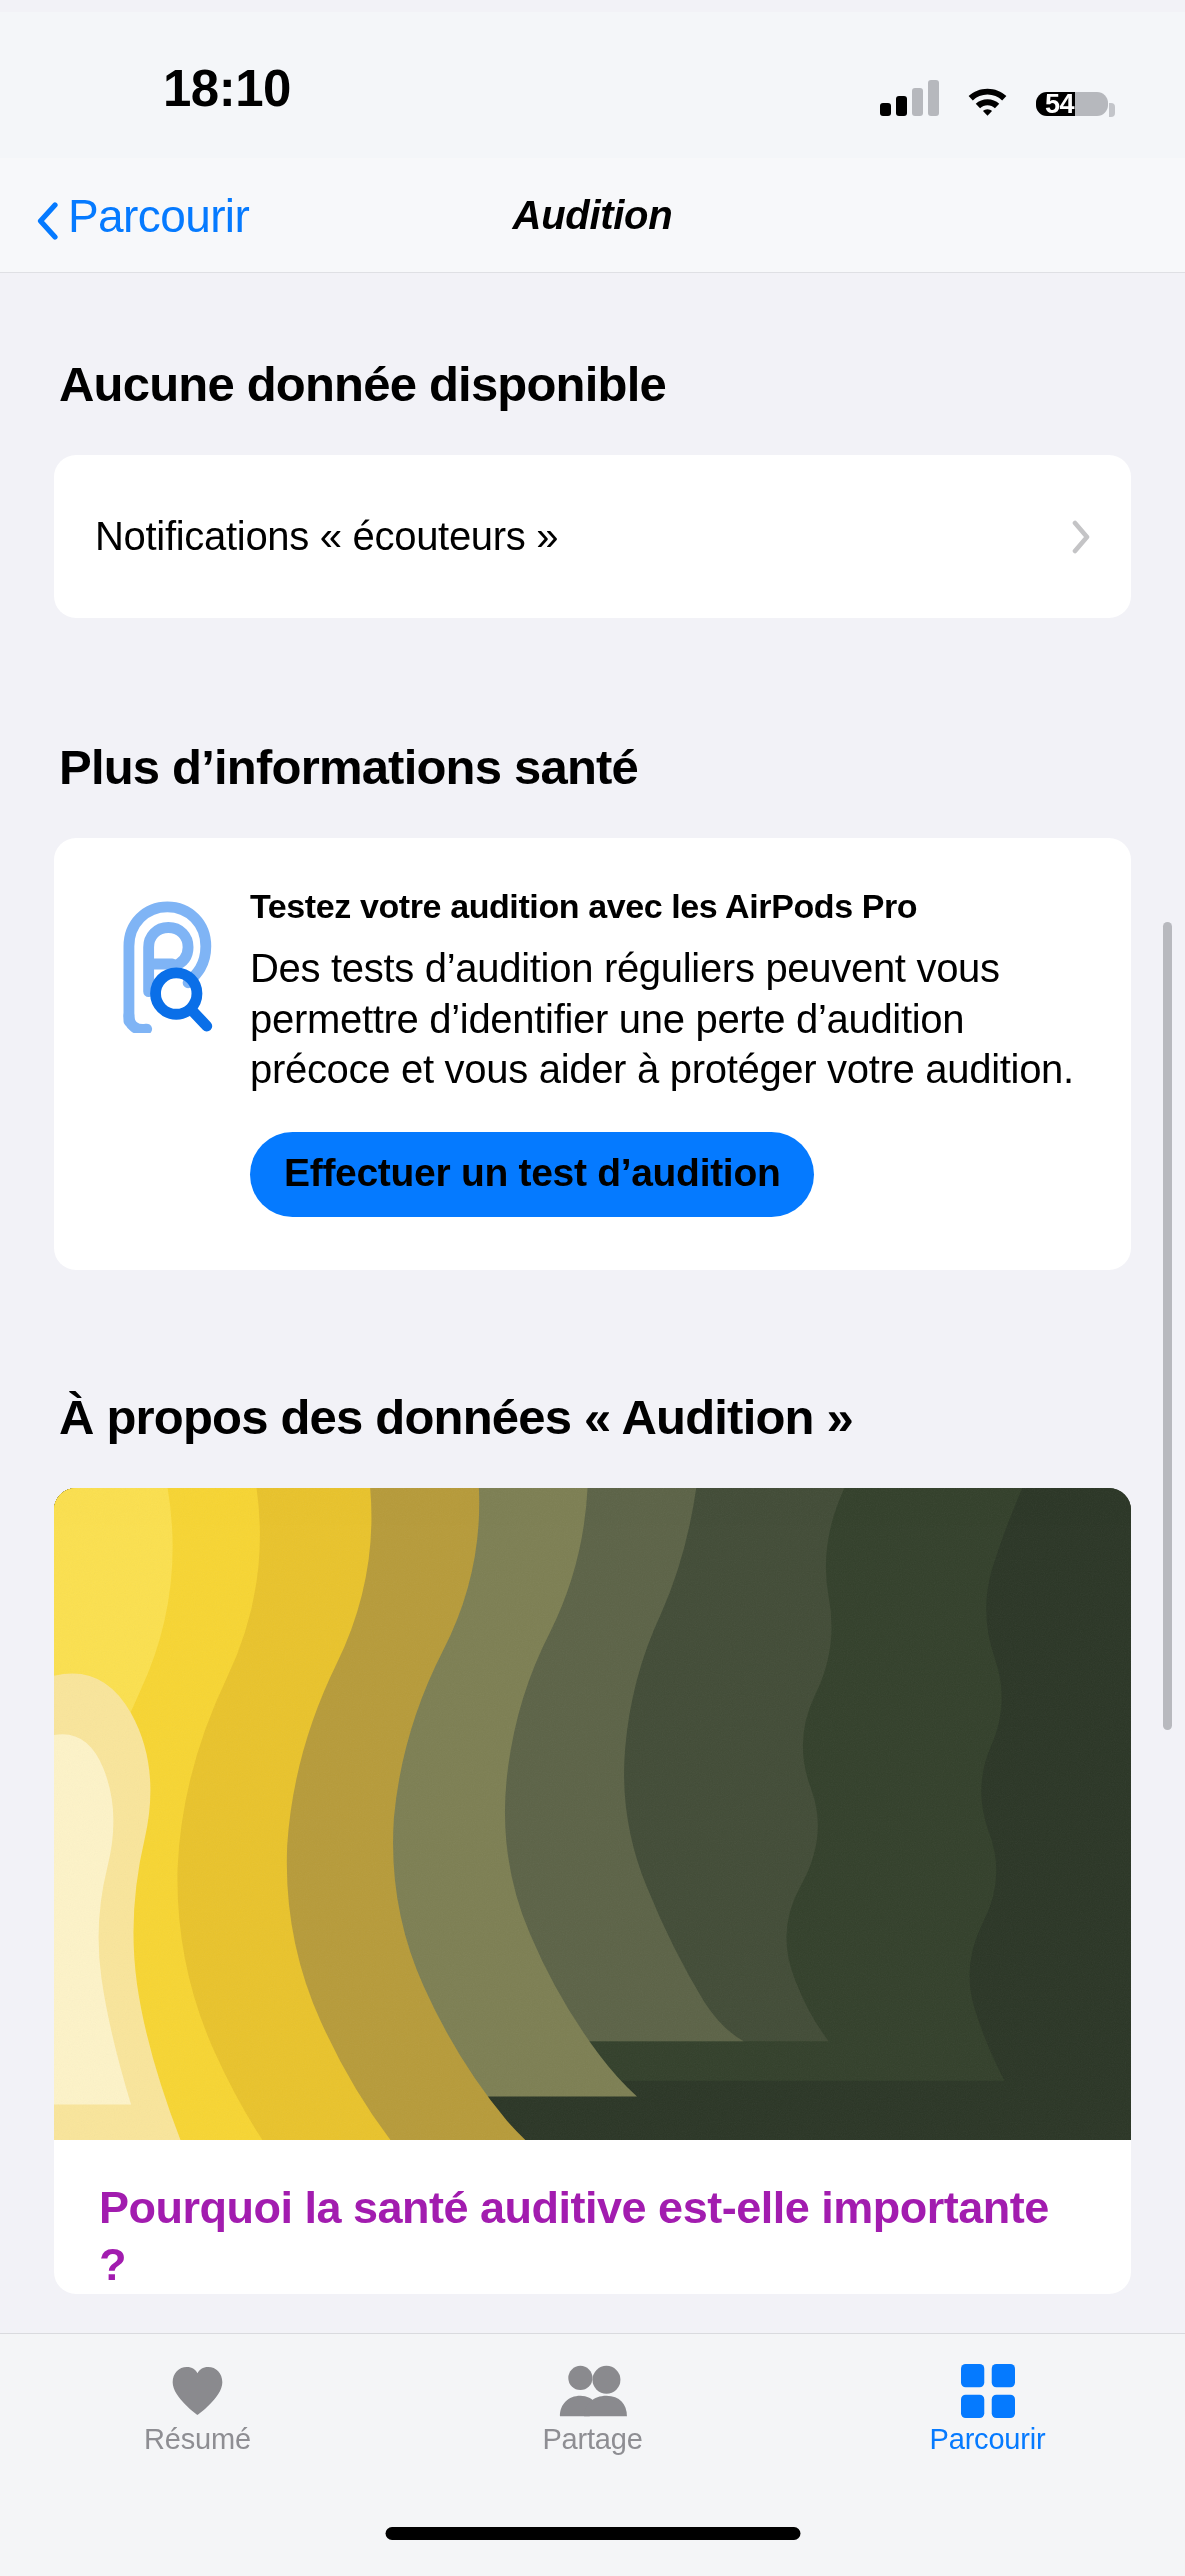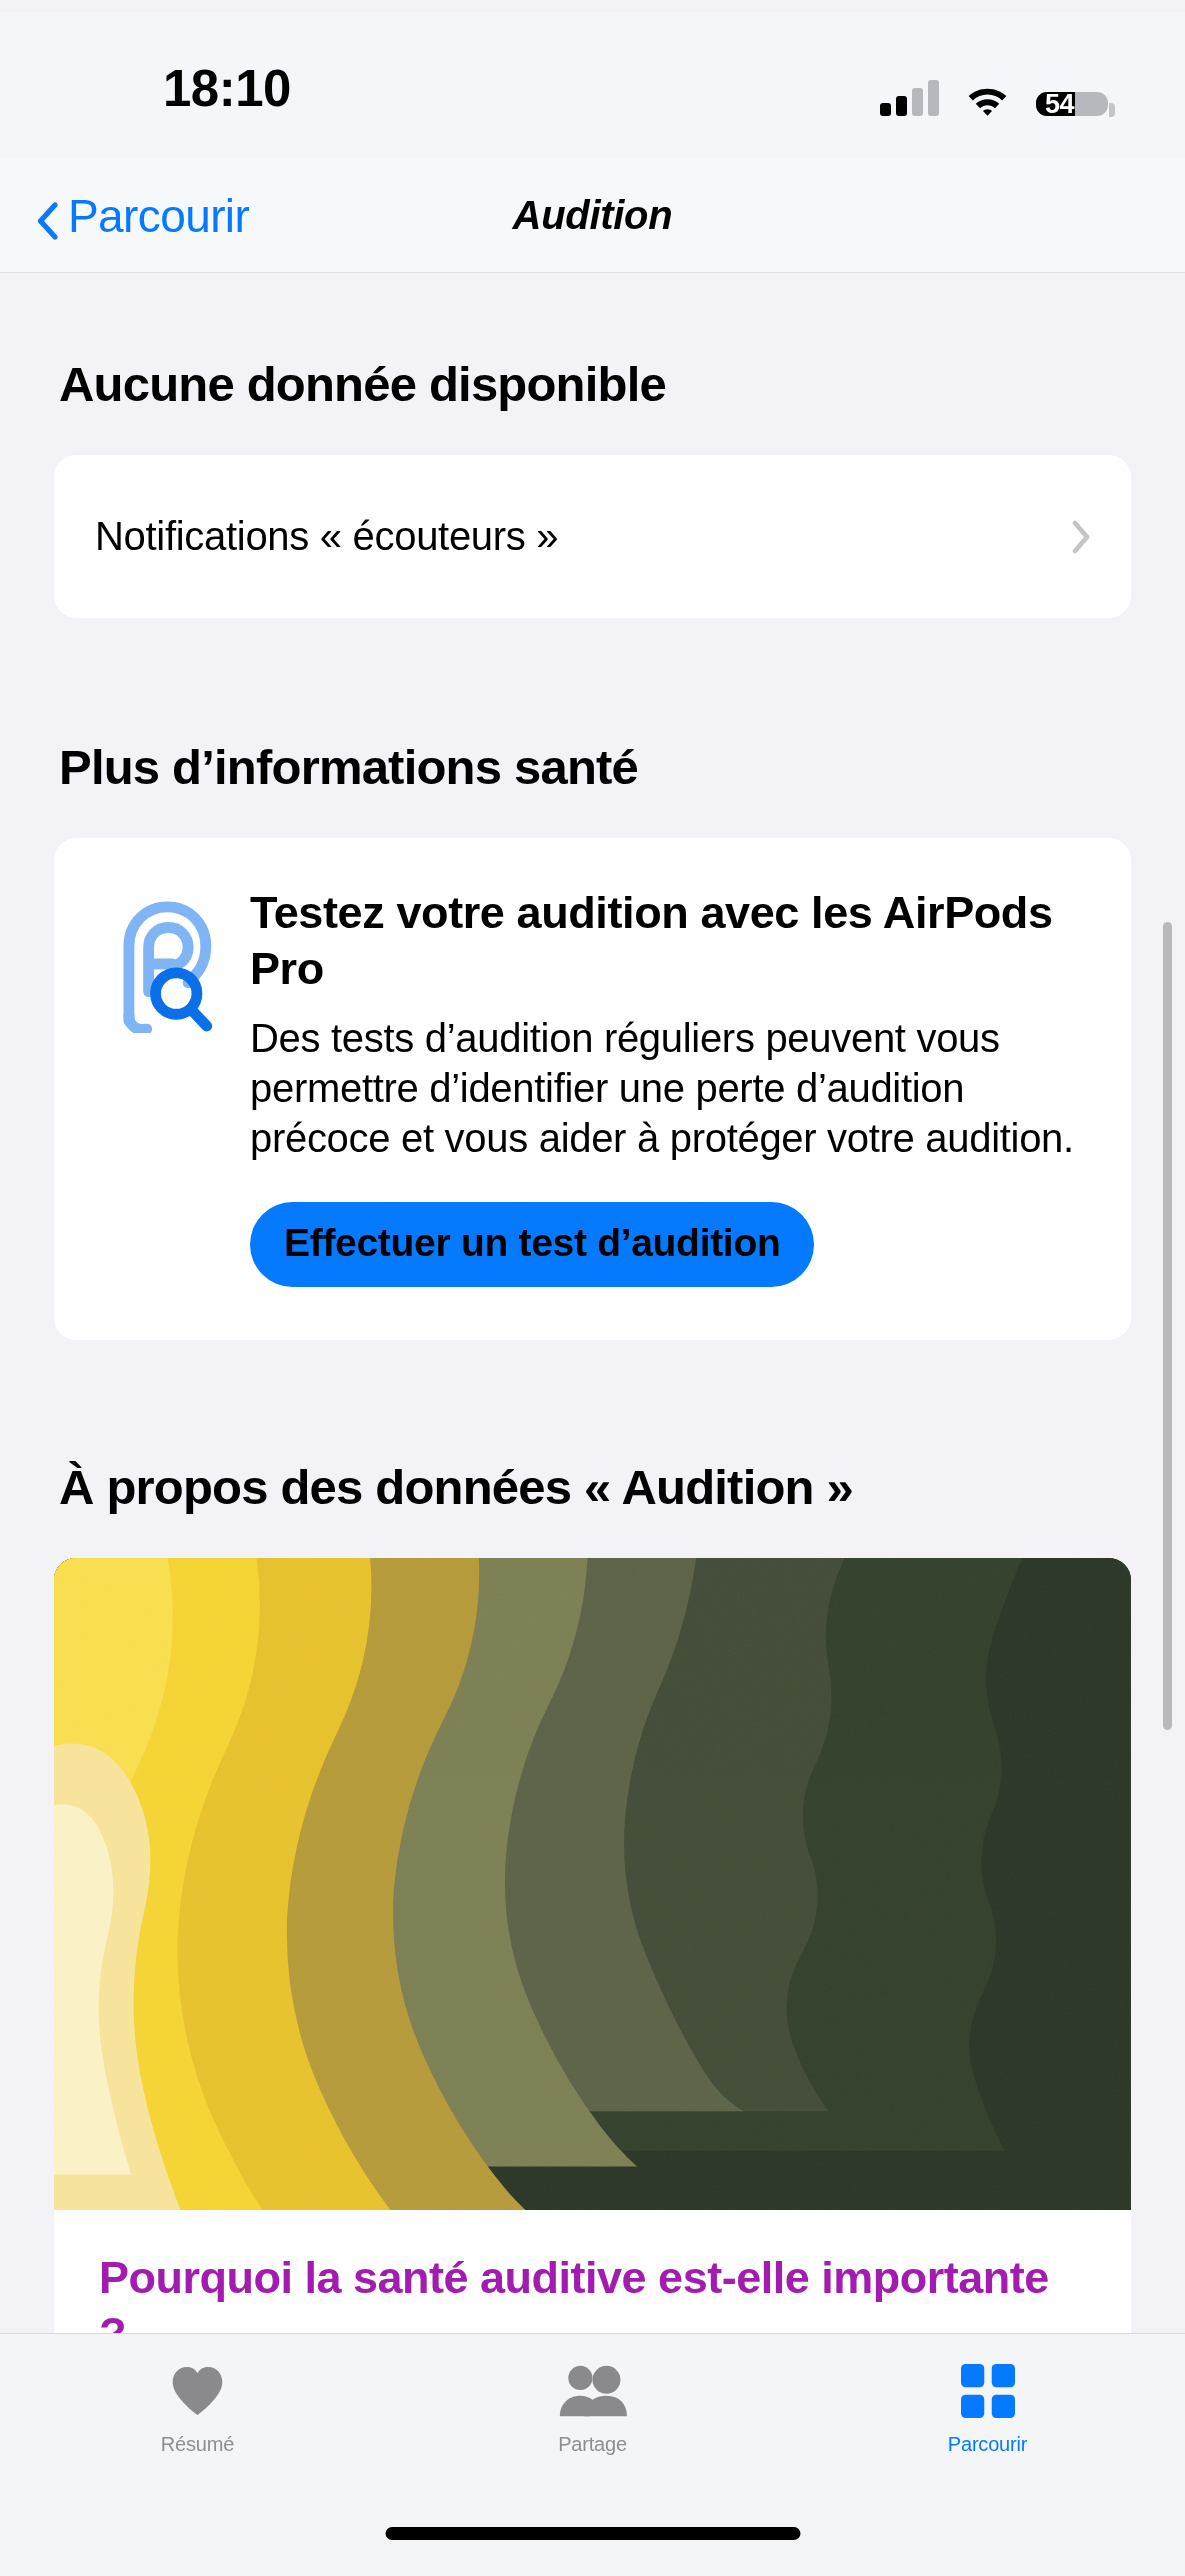--- a/index.html
+++ b/index.html
@@ -84,21 +84,21 @@
   }
   .nodata-label { font-size:40px; color:#000; letter-spacing:-0.3px; }
   .chev-right { margin-left:auto; display:block; width:19px; height:34px; }
 
   
   .more-head { margin:121px 0 0 59px; }
   .info-card { margin-top:43px; padding:43px 45px 53px 45px; display:flex; gap:32px; cursor:pointer;}
   .ear-icon { flex:0 0 auto; width:119px; height:138px; margin-top:14px; }
   .info-text { flex:1 1 auto; padding-top:4px; }
   .info-title {
-    font-size:45px; font-weight:700; color:#000; line-height:1.24;
+    font-size:34px; font-weight:700; color:#000; line-height:1.24;
     letter-spacing:-0.4px;
   }
   .info-body {
     margin-top:16px;
     font-size:40px; color:#000; line-height:1.26; letter-spacing:-0.3px;
   }
   .cta {
     display:inline-block; margin-top:38px;
     background:#057aff; color:#000000;
     font-size:39px; font-weight:600; letter-spacing:-0.3px;
@@ -127,21 +127,21 @@
     position:absolute; left:0; bottom:0; width:1185px; height:243px;
     background:#f4f5f7;
     border-top:1px solid #d9dade;
   }
   .tabs { display:flex; height:174px; }
   .tab {
     flex:1 1 0; display:flex; flex-direction:column; align-items:center;
     justify-content:flex-start; padding-top:24px; cursor:pointer;
   }
   .tab .ico { height:65px; display:flex; align-items:center; justify-content:center; }
-  .tab .lbl { margin-top:10px; font-size:20px; letter-spacing:-0.2px; color:#8e8e93; }
+  .tab .lbl { font-size:29px; letter-spacing:-0.2px; color:#8e8e93; }
   .tab.active .lbl { color:#057aff; }
   .home-indicator {
     position:absolute; left:50%; transform:translateX(-50%); bottom:36px;
     width:415px; height:13px; border-radius:7px; background:#000;
   }
 </style>
 </head>
 <body>
 
 <div class="phone">

